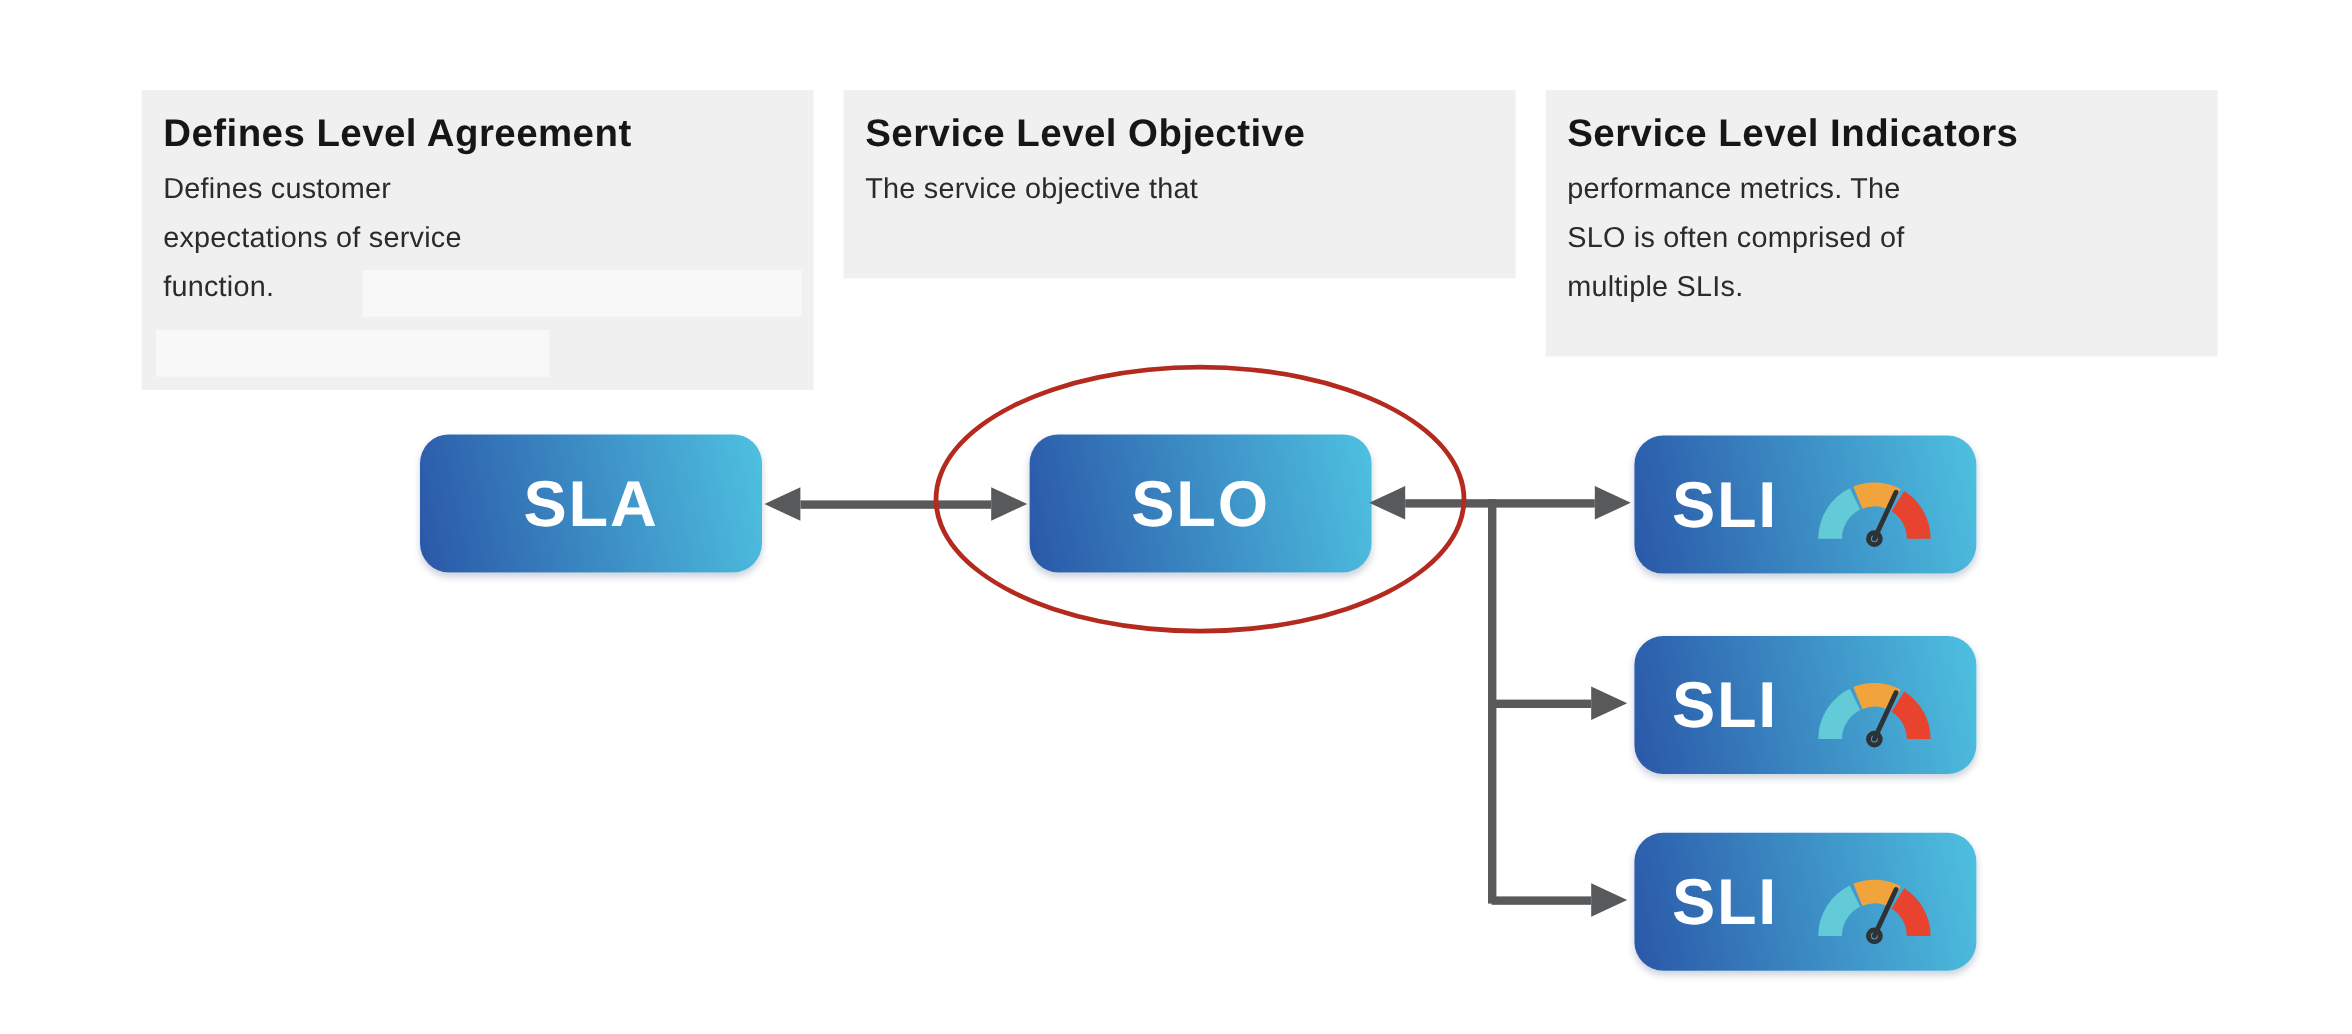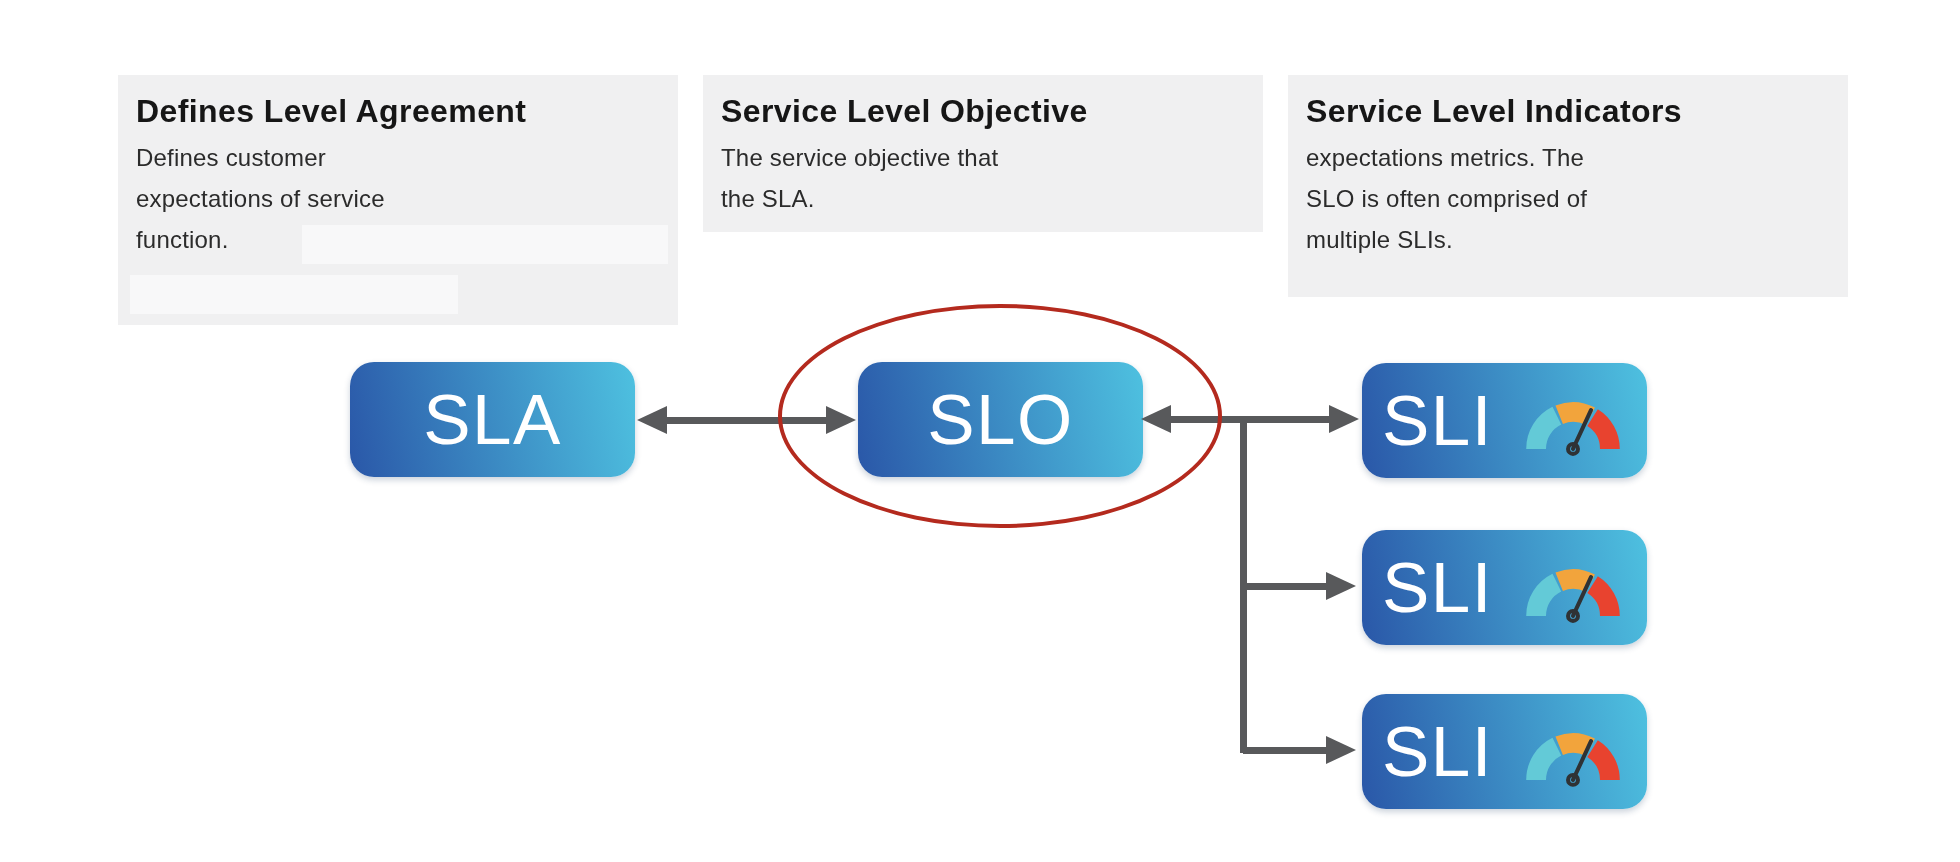--- a/index.html
+++ b/index.html
@@ -21,21 +21,21 @@
   }
   .redact{position:absolute;background:var(--redact,#f8f8f9);}
   
   .node{
     position:absolute;width:285px;height:115px;border-radius:24px;
     background:linear-gradient(78deg,var(--gradient-start,#2a57a8) 0%,var(--gradient-end,#4ec1e0) 100%);
     box-shadow:0 3px 6px rgba(20,50,90,.22);
     display:flex;align-items:center;justify-content:center;gap:26px;
   }
   .node .label{
-    color:#ffffff;font-size:71px;font-weight:normal;letter-spacing:1.5px;line-height:1;
+    color:#ffffff;font-size:54px;font-weight:bold;letter-spacing:1.5px;line-height:1;
   }
   .gauge{width:108px;height:65px;margin-top:10px;flex:none;}
   
   .arrow-h{position:absolute;height:34px;display:flex;align-items:center;}
   .shaft{flex:1;height:7px;background:var(--arrow,#58595b);}
   .head{width:0;height:0;border-top:14px solid transparent;border-bottom:14px solid transparent;flex:none;}
   .head.left{border-right:30px solid var(--arrow,#58595b);}
   .head.right{border-left:30px solid var(--arrow,#58595b);}
   .vline{position:absolute;width:7px;background:var(--arrow,#58595b);}
   
@@ -54,26 +54,25 @@
     <div class="line">Defines customer</div>
     <div class="line">expectations of service</div>
     <div class="line">function.</div>
     <div class="redact" style="left:184px;top:150px;width:366px;height:39px;"></div>
     <div class="redact" style="left:12px;top:200px;width:328px;height:39px;"></div>
   </section>
 
   <section class="card" style="left:703px;height:157px;">
     <h3>Service Level Objective</h3>
     <div class="line">The service objective that</div>
-    <div class="line">the SLA.</div>
   </section>
 
   <section class="card" style="left:1288px;height:222px;">
     <h3>Service Level Indicators</h3>
-    <div class="line">expectations metrics. The</div>
+    <div class="line">performance metrics. The</div>
     <div class="line">SLO is often comprised of</div>
     <div class="line">multiple SLIs.</div>
   </section>
 
   <div class="node" style="left:350px;top:362px;">
     <span class="label">SLA</span>
   </div>
 
   <div class="node" style="left:858px;top:362px;">
     <span class="label">SLO</span>

